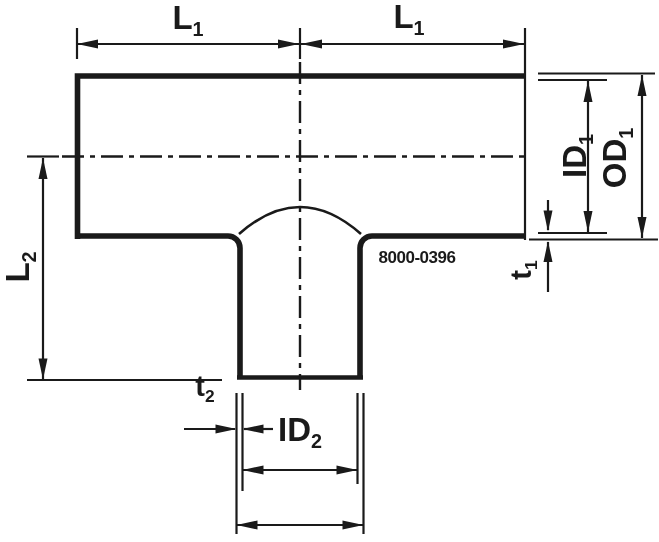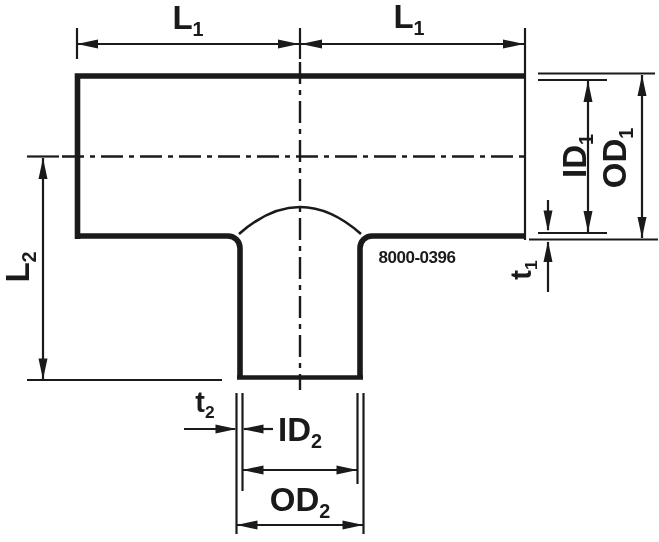--- a/index.html
+++ b/index.html
@@ -111,21 +111,20 @@
   <div class="label" style="left:409px; top:16px;"><span>L</span><sub>1</sub></div>
 
   <div class="label rot" style="left:17px; top:267px;"><span>L</span><sub>2</sub></div>
 
   <div class="label rot" style="left:574px; top:156px;"><span>ID</span><sub>1</sub></div>
 
   <div class="label rot" style="left:614px; top:158px;"><span>OD</span><sub>1</sub></div>
 
   <div class="label rot tlabel" style="left:521px; top:270px;"><span>t</span><sub>1</sub></div>
 
-  <div class="label tlabel" style="left:205px; top:402px;"><span>t</span><sub>2</sub></div>
+  <div class="label tlabel" style="left:205px; top:386px;"><span>t</span><sub>2</sub></div>
 
   <div class="label" style="left:300px; top:429px;"><span>ID</span><sub>2</sub></div>
 
-  <div class="label" style="left:300px; top:499px;"><span>OD</span><sub>2</sub></div>
 
   <div class="label pnum" style="left:417px; top:257px;"><span>8000-0396</span></div>
 
 </div>
 
 </body></html>

